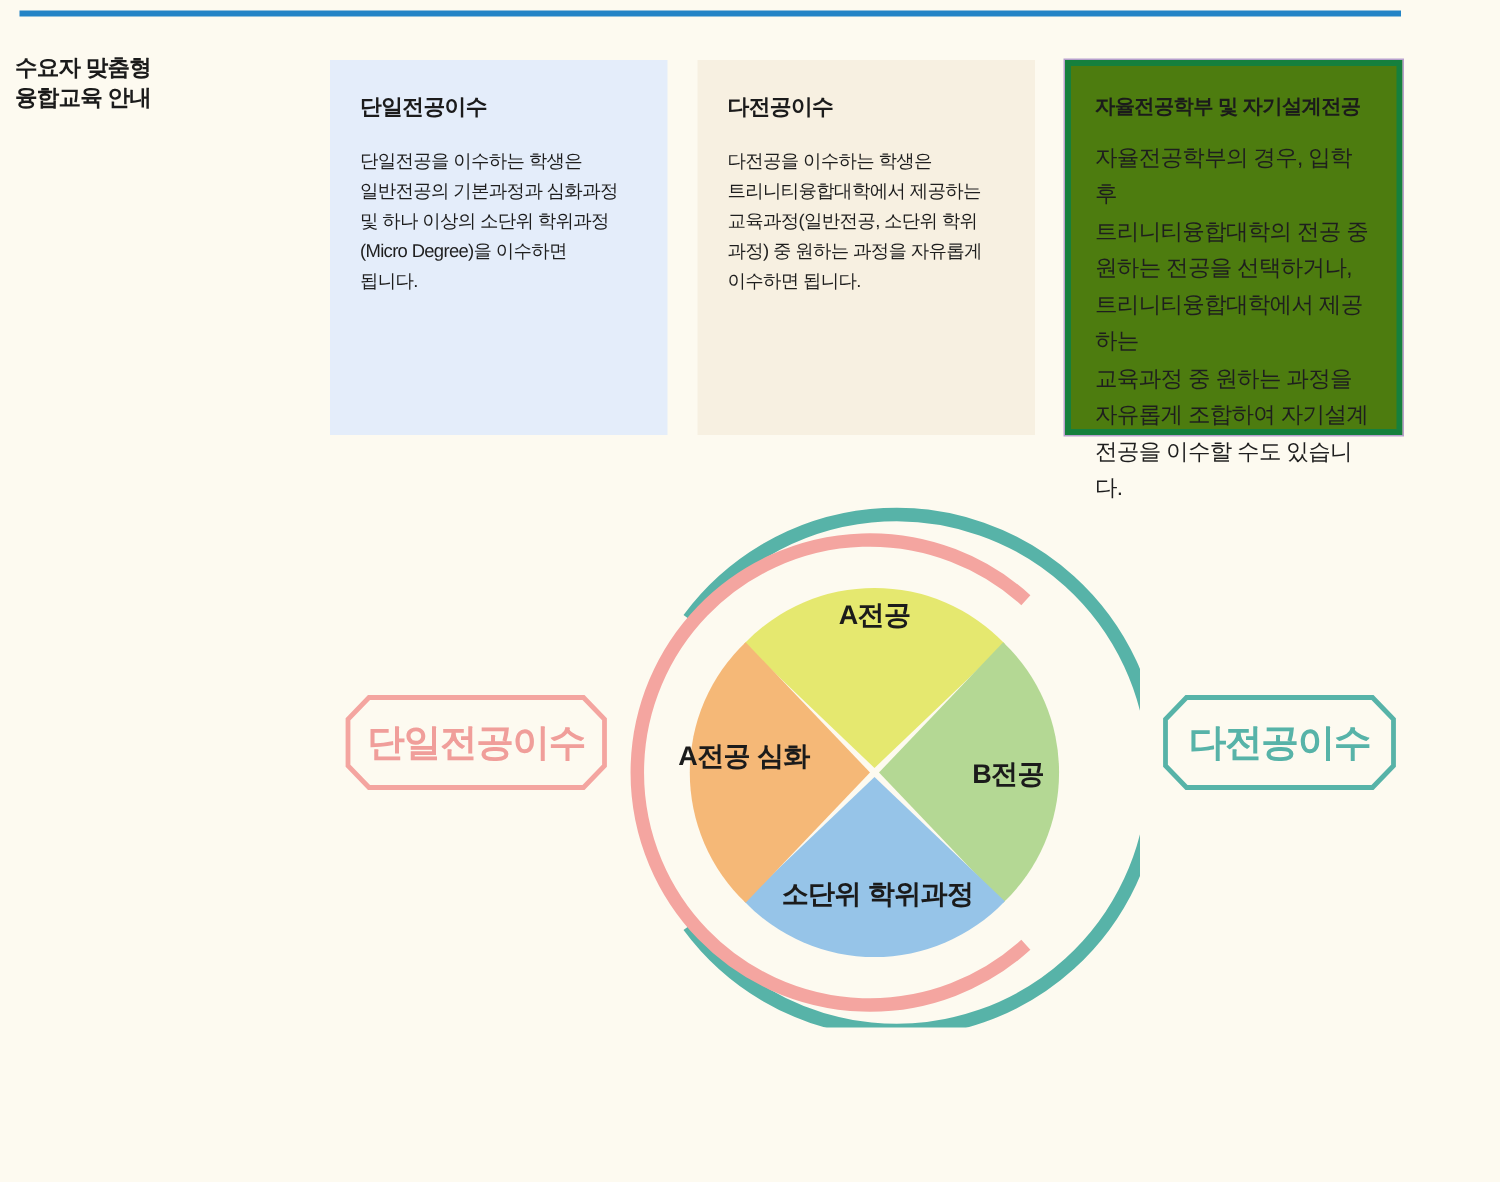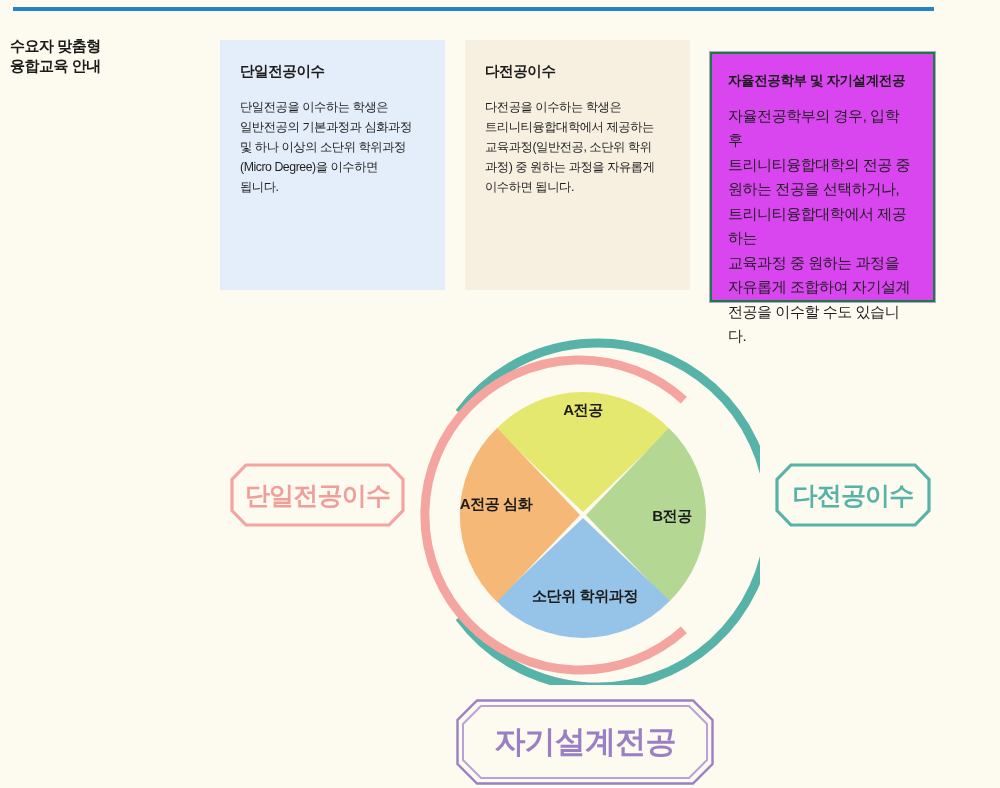--- a/index.html
+++ b/index.html
@@ -44,25 +44,24 @@
     position: absolute;
     top: 40px;
     width: 225px;
     height: 250px;
     padding: 22px 20px 0 20px;
   }
   .card.c1 { left: 220px; background: #e4edfa; }
   .card.c2 { left: 465px; background: #f7f0e1; }
   .card.c3 {
     left: 710px;
-    background: #d946ef;
-    border: 2px solid #15803d;
+    background: #4d7c0f;
+    border: 4px solid #15803d;
     outline: 1px solid #b7a0cd;
     padding: 18px 16px 0 16px;
-    margin-top: 12px;
   }
 
   .card-title {
     font-size: 14.5px;
     font-weight: bold;
     color: #1b1b1b;
     letter-spacing: -0.4px;
     margin-bottom: 17px;
   }
   .card.c3 .card-title { font-size: 13.5px; margin-bottom: 14px; }
@@ -76,21 +75,21 @@
   }
   .card.c3 .card-body { font-size: 15px; line-height: 1.63; }
 
   
   .diagram { position: absolute; left: 0; top: 300px; width: 1000px; height: 488px; }
 
   .wheel-svg { position: absolute; left: 410px; top: 25px; }
 
   .seg-label {
     position: absolute;
-    font-size: 15px;
+    font-size: 18px;
     font-weight: bold;
     color: #1b1b1b;
     letter-spacing: -0.4px;
     white-space: nowrap;
     transform: translate(-50%, -50%);
   }
   .seg-label.l-top    { left: 583px; top: 110px; }
   .seg-label.l-left   { left: 496px; top: 204px; }
   .seg-label.l-right  { left: 672px; top: 216px; }
   .seg-label.l-bottom { left: 585px; top: 296px; }
@@ -189,21 +188,14 @@
     <div class="badge-text">단일전공이수</div>
   </div>
 
   <div class="badge right">
     <svg width="158" height="66" viewBox="0 0 158 66">
       <polygon points="17,3 141,3 155,17.5 155,48.5 141,63 17,63 3,48.5 3,17.5" fill="none" stroke="#57b3a8" stroke-width="3.2"></polygon>
     </svg>
     <div class="badge-text">다전공이수</div>
   </div>
 
-  <div class="badge bottom">
-    <svg width="260" height="88" viewBox="0 0 260 88">
-      <polygon points="22,2.5 238,2.5 257.5,22 257.5,66 238,85.5 22,85.5 2.5,66 2.5,22" fill="none" stroke="#9b7fc4" stroke-width="2.4"></polygon>
-      <polygon points="26,8 234,8 252,26 252,62 234,80 26,80 8,62 8,26" fill="none" stroke="#b9a3d6" stroke-width="2"></polygon>
-    </svg>
-    <div class="badge-text">자기설계전공</div>
-  </div>
 
 </div>
 
 </body></html>

